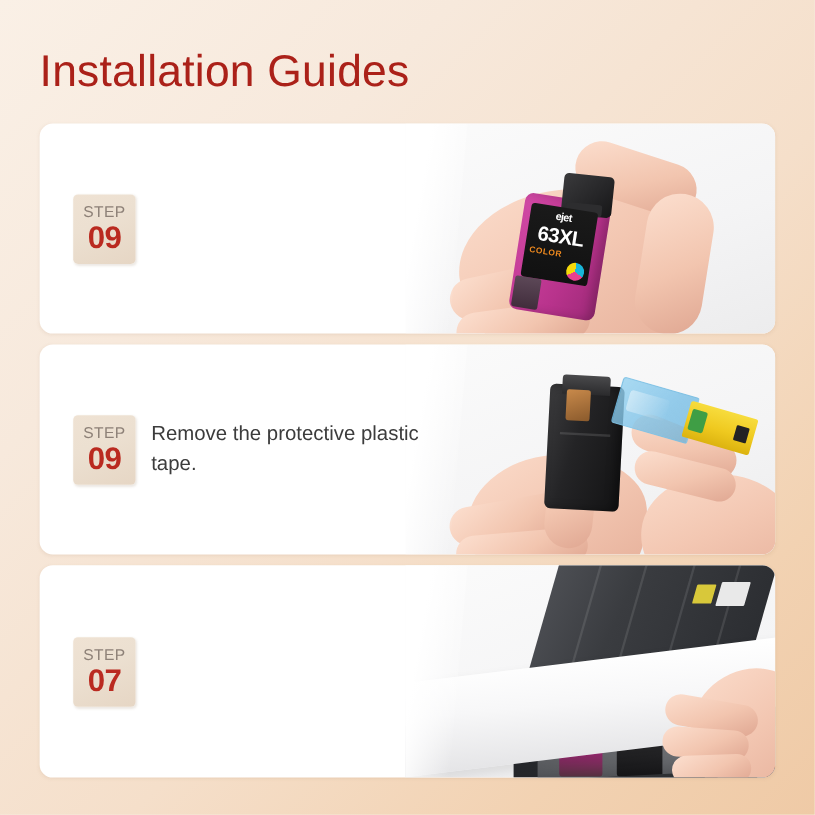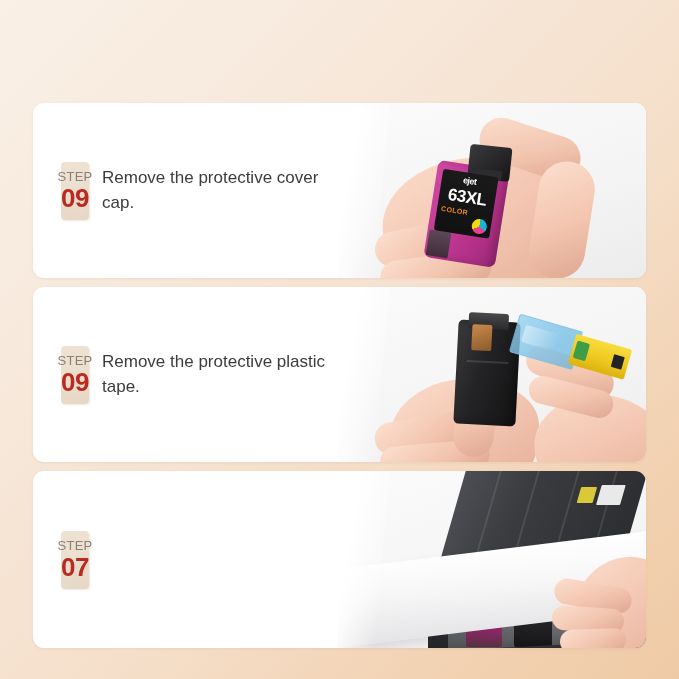--- a/index.html
+++ b/index.html
@@ -73,21 +73,21 @@
 
   .step-row {
     display: flex;
     align-items: center;
     padding-left: 28px;
   }
 
   
   .step-badge {
     flex: 0 0 auto;
-    width: 28px;
+    width: 52px;
     height: 58px;
     border-radius: 4px;
     background: linear-gradient(155deg, #efe2d3 0%, #ece0d1 40%, #e6d6c4 100%);
     box-shadow: 1px 1px 2px rgba(120, 90, 60, 0.14);
     display: flex;
     flex-direction: column;
     align-items: center;
     justify-content: center;
     margin-right: 13px;
   }
@@ -449,20 +449,21 @@
   }
   #art3 .hf1 { left: 216px; top: 112px; width: 78px; height: 26px; transform: rotate(10deg); z-index: 8; }
   #art3 .hf2 { left: 214px; top: 136px; width: 72px; height: 25px; transform: rotate(4deg);  z-index: 8; }
   #art3 .hf3 { left: 222px; top: 158px; width: 66px; height: 24px; transform: rotate(-2deg); z-index: 8; }
 </style>
 </head>
 <body>
 
 <div id="page">
 
+  <div id="title">Installation Guides</div>
 
   <div class="card" id="card-1">
     <div class="card-inner">
 
       <div class="photo-zone">
         <div class="photo-bg"></div>
         <div id="art1">
           <div class="hand hand-back"></div>
           <div class="finger f1"></div>
           <div class="finger f2"></div>
@@ -482,21 +483,20 @@
           <div class="finger f-right"></div>
         </div>
       </div>
 
       <div class="text-zone">
         <div class="step-row">
           <div class="step-badge">
             <div class="step-word">STEP</div>
             <div class="step-num">09</div>
           </div>
-          <div class="step-text">Remove the protective cover cap.</div>
         </div>
       </div>
 
     </div>
   </div>
 
   <div class="card" id="card-2">
     <div class="card-inner">
 
       <div class="photo-zone">

